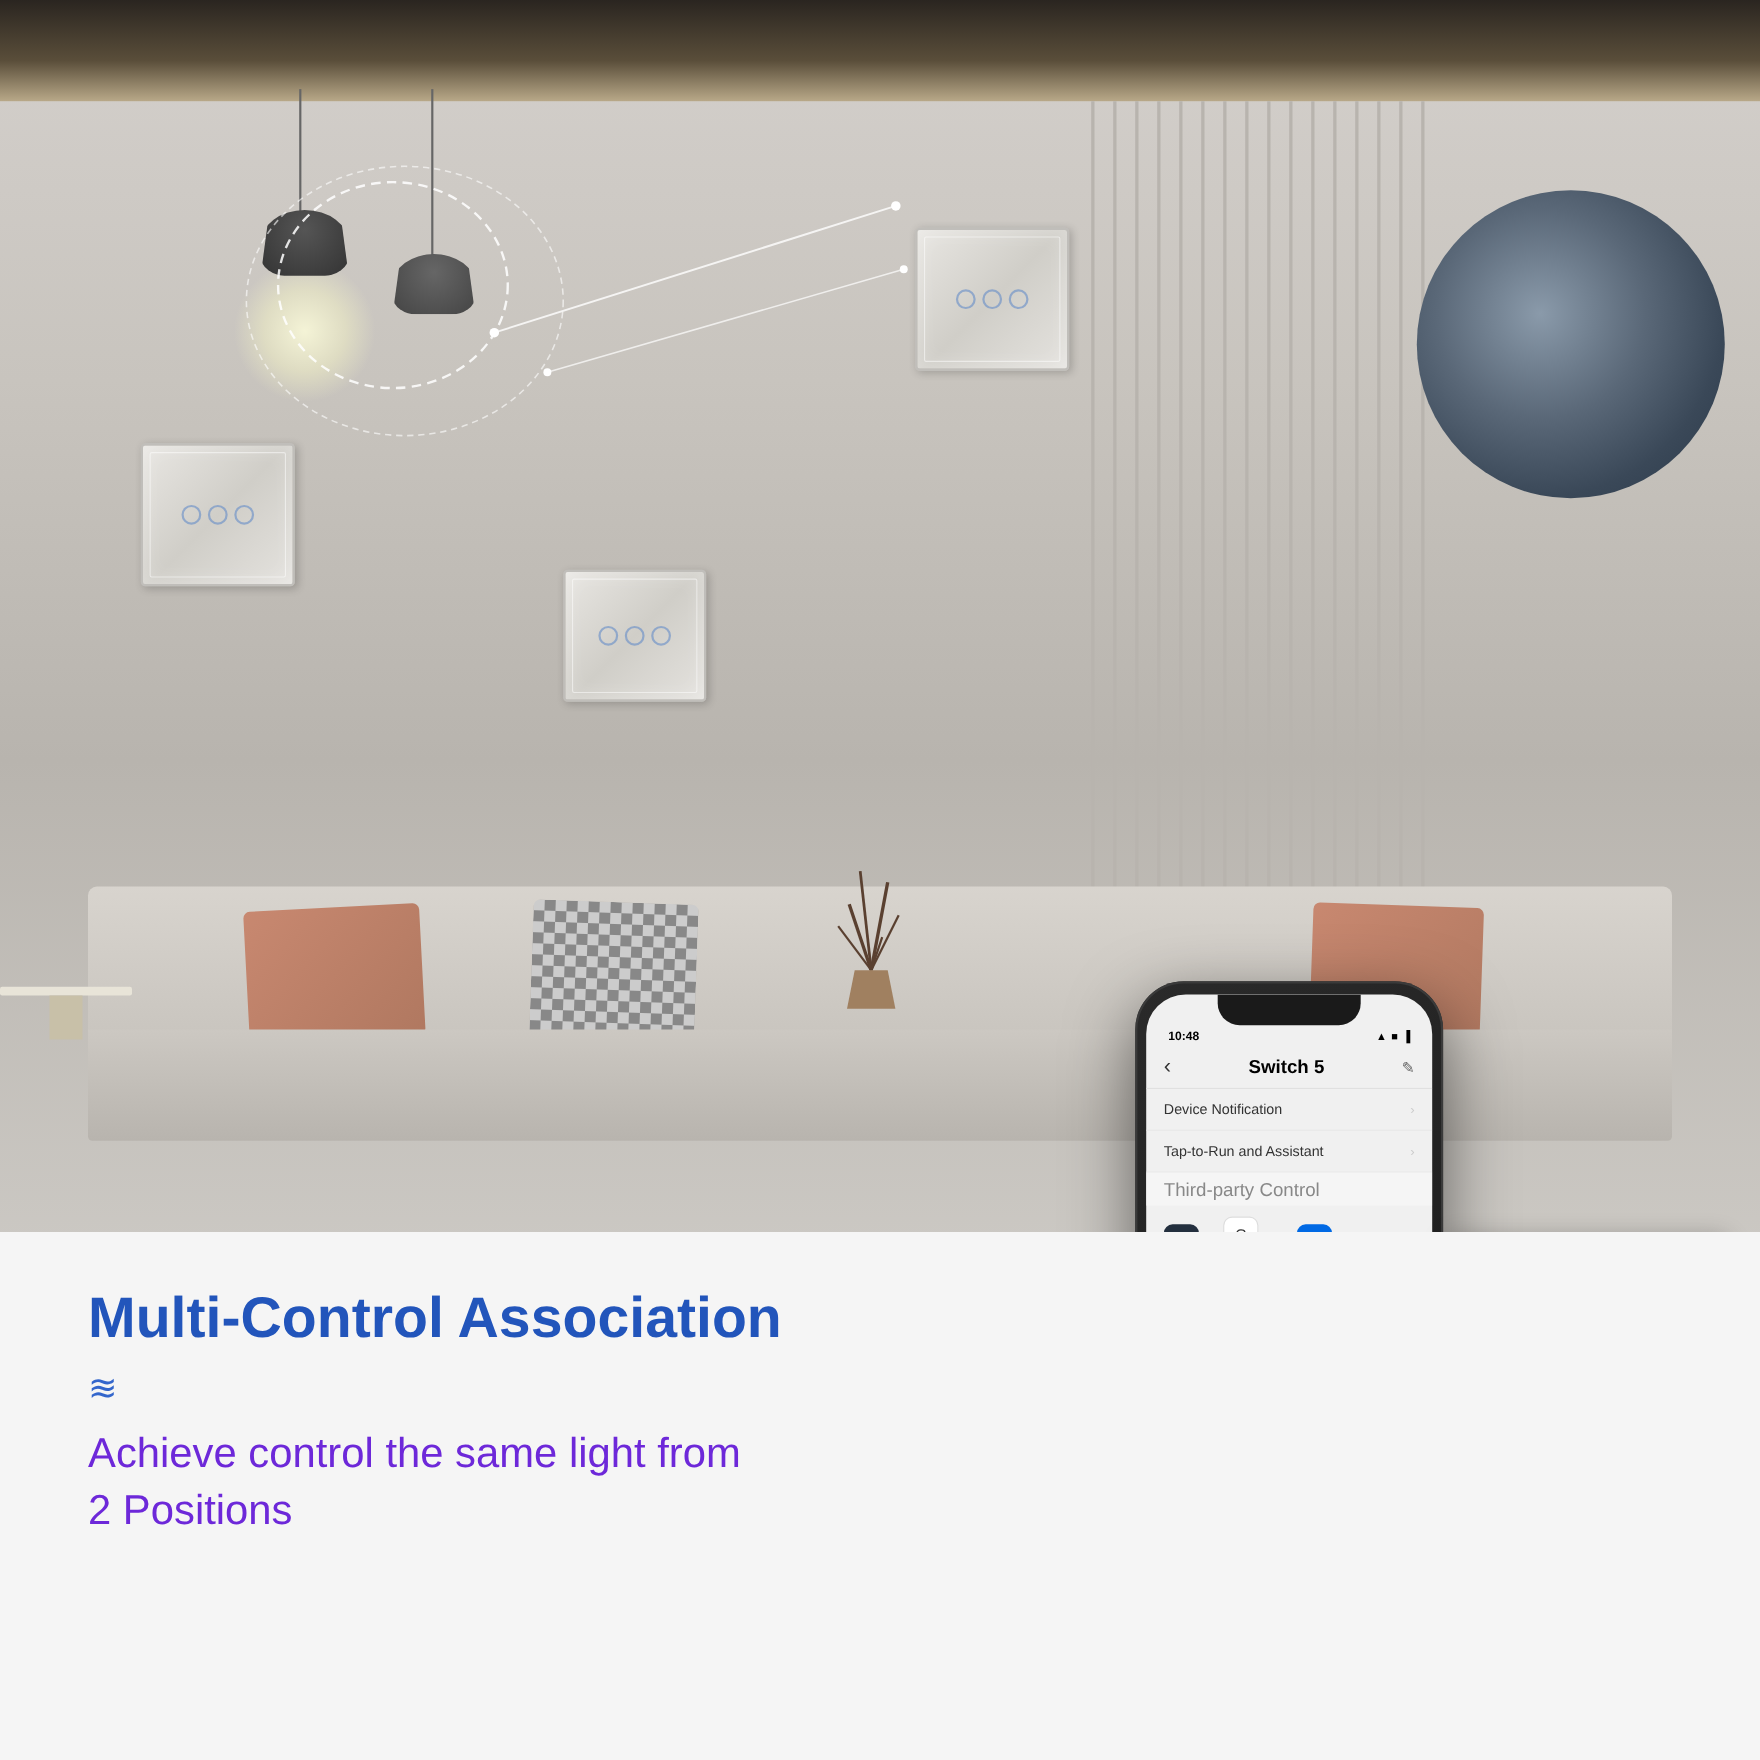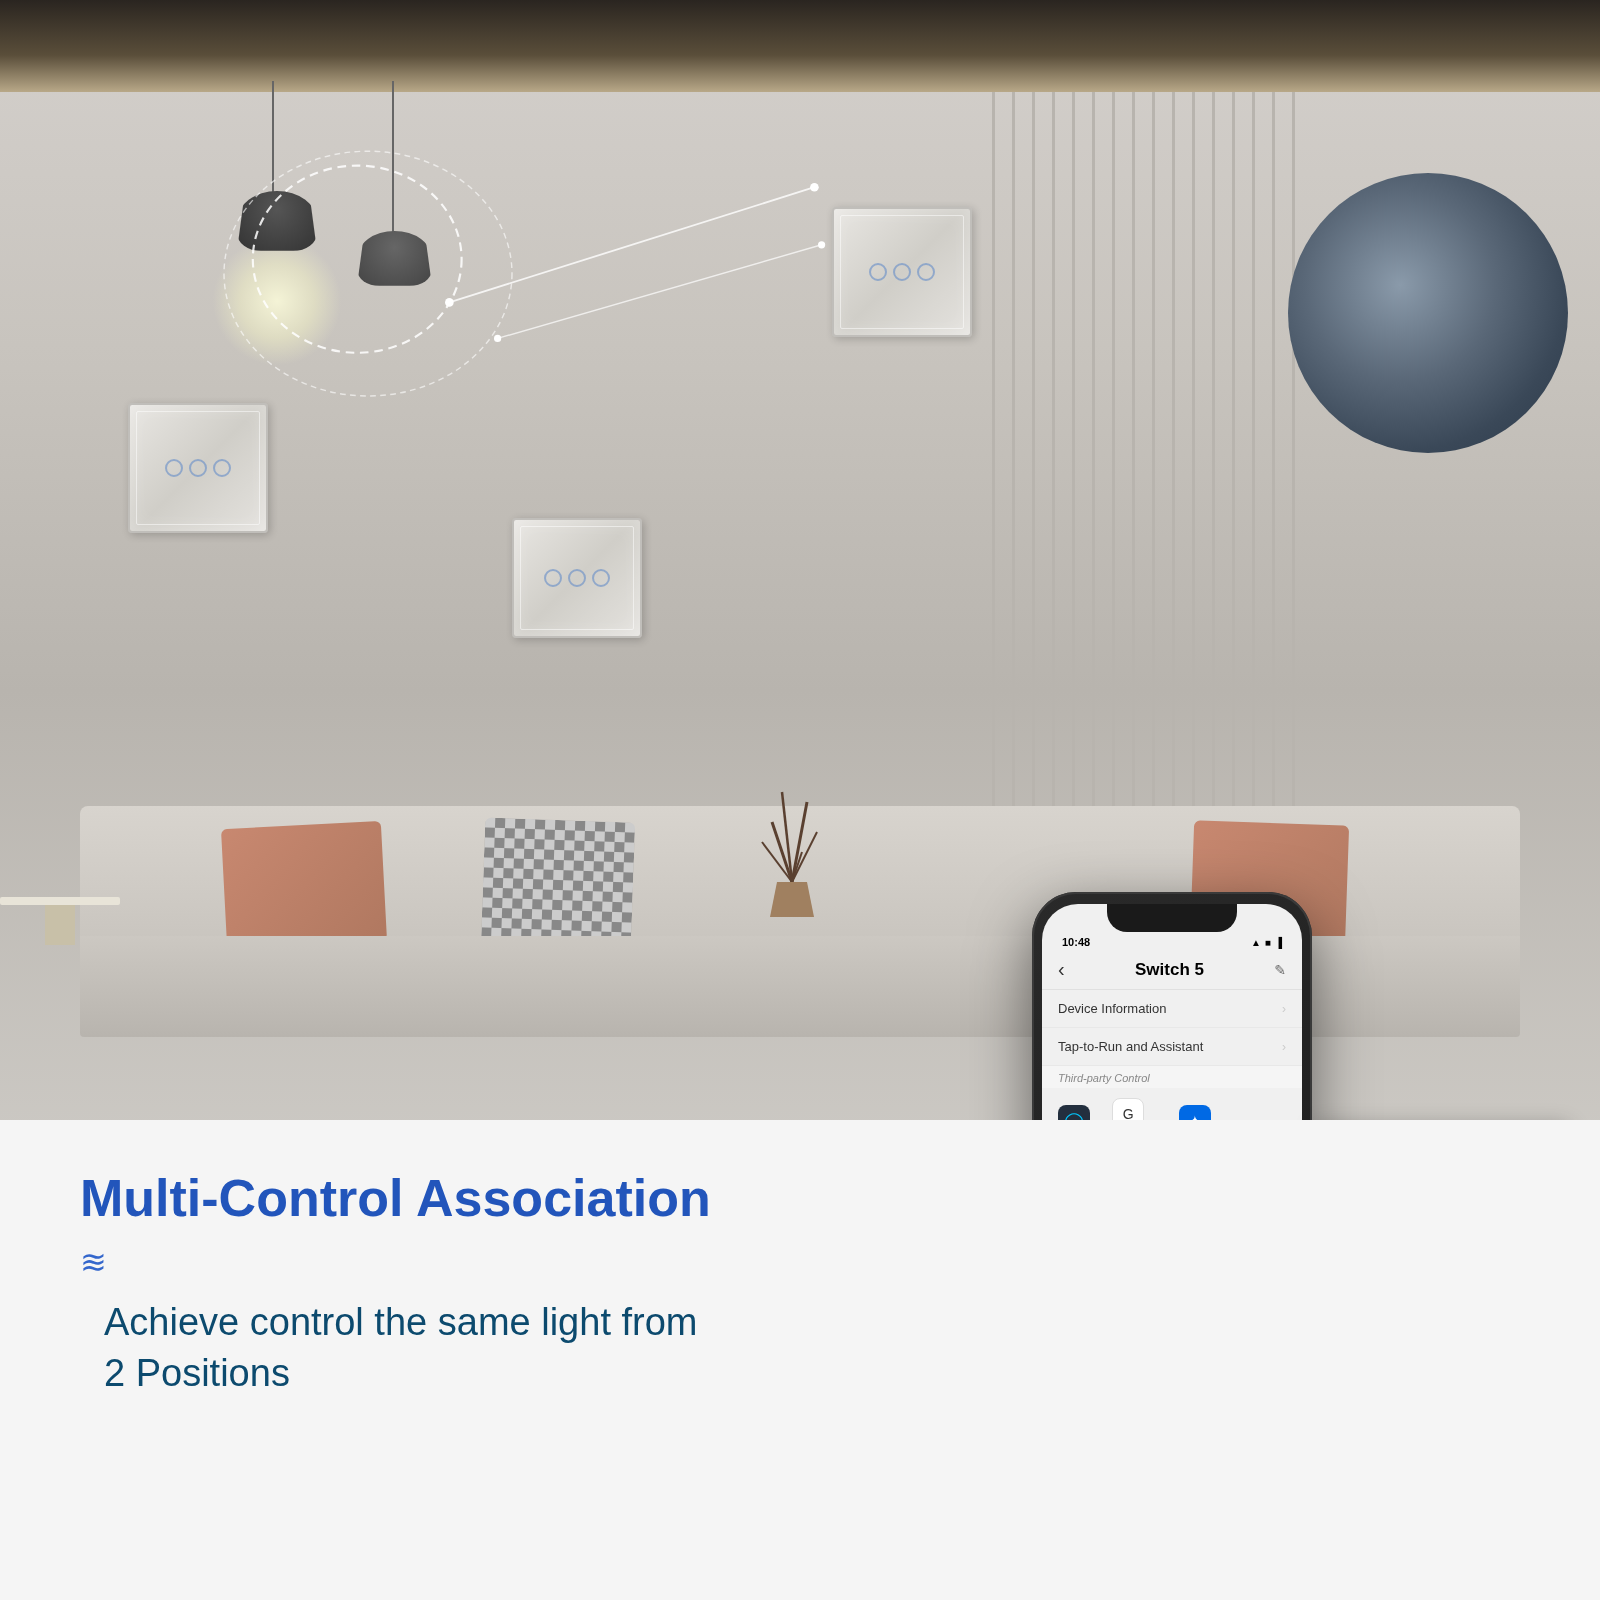--- a/index.html
+++ b/index.html
@@ -269,24 +269,23 @@
 
     .wave-icon {
       font-size: 32px;
       color: #3366cc;
       margin-bottom: 16px;
       letter-spacing: -4px;
     }
 
     .feature-description {
       font-size: 38px;
-      color: #0c4a6e;
+      color: #6d28d9;
       line-height: 1.35;
       font-weight: 400;
-      margin-left: 24px;
     }
 
     
     .phone-container {
       position: absolute;
       right: 18%;
       bottom: 8%;
       width: 280px;
       height: 580px;
     }
@@ -368,24 +367,23 @@
       font-size: 13px;
       color: #333;
       border-bottom: 1px solid #e8e8e8;
       display: flex;
       align-items: center;
       justify-content: space-between;
     }
 
     .menu-section-header {
       padding: 6px 16px 4px;
-      font-size: 11px;
+      font-size: 17px;
       color: #888;
       background: #f5f5f5;
-      font-style: italic;
     }
 
     .third-party-row {
       padding: 10px 16px;
       display: flex;
       gap: 20px;
       align-items: center;
       border-bottom: 1px solid #e8e8e8;
     }
 
@@ -578,21 +576,21 @@
         </div>
       </div>
 
       <div class="phone-header">
         <span class="back-arrow">‹</span>
         <span class="phone-title">Switch 5</span>
         <span class="edit-icon">✎</span>
       </div>
 
       <div class="menu-item">
-        <span>Device Information</span>
+        <span>Device Notification</span>
         <span class="menu-chevron">›</span>
       </div>
       <div class="menu-item">
         <span>Tap-to-Run and Assistant</span>
         <span class="menu-chevron">›</span>
       </div>
 
       <div class="menu-section-header">Third-party Control</div>
 
       <div class="third-party-row">

